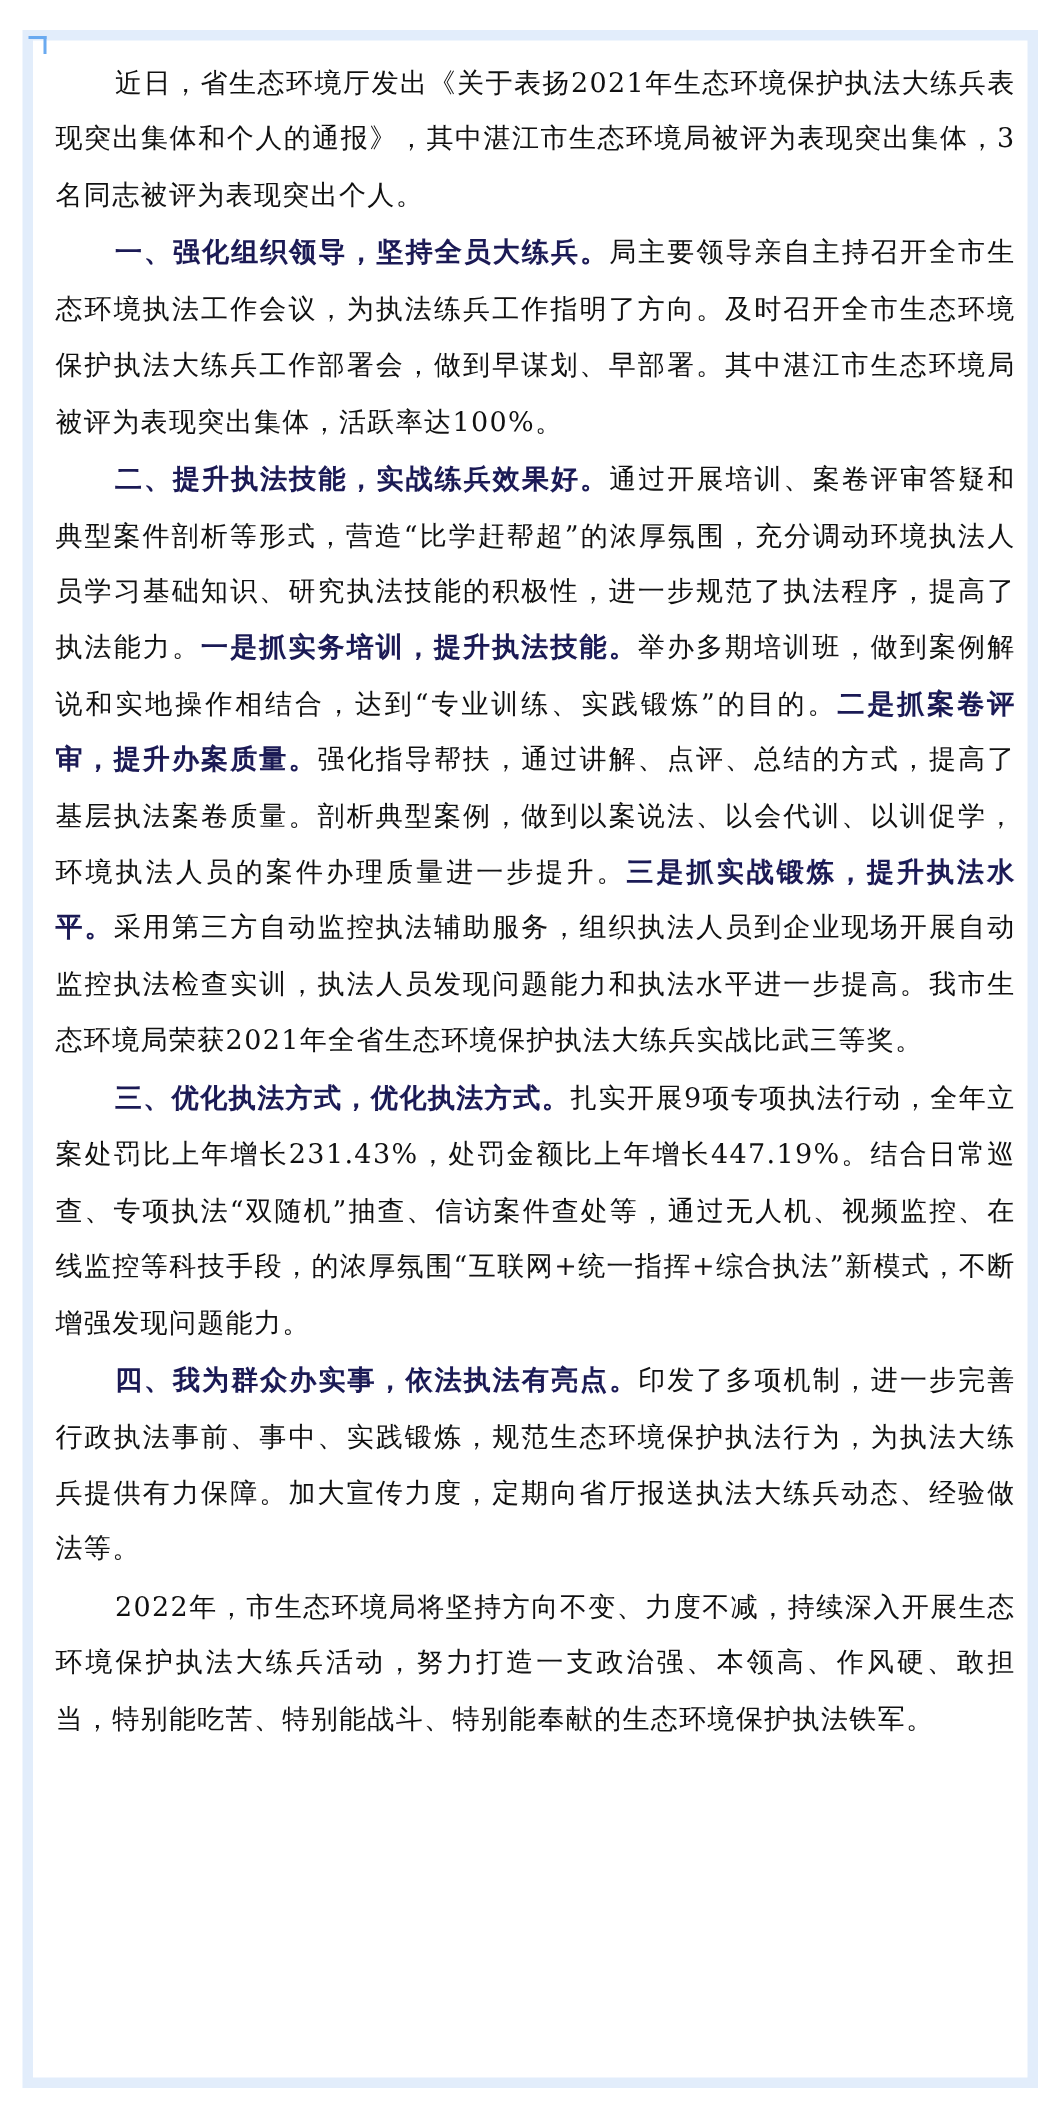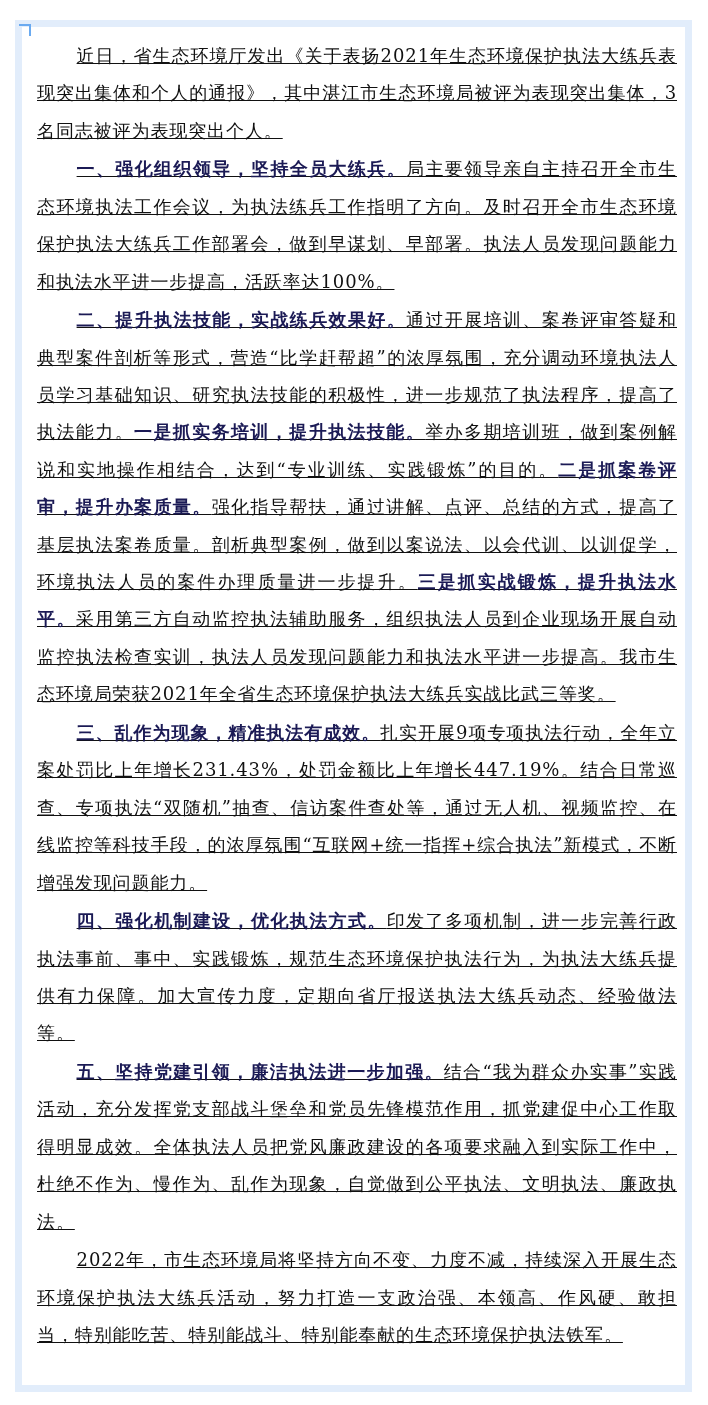--- a/index.html
+++ b/index.html
@@ -11,44 +11,41 @@
   .corner {
     position:absolute; left:19px; top:24px; width:10px; height:10px;
     border-top:2px solid #6aaaf0; border-right:2px solid #6aaaf0;
   }
   .content {
     position:absolute; left:37px; top:37px; width:640px;
     font-family: "DejaVu Serif", "Liberation Serif", serif;
     font-size:18px; color:#111111; line-height:37.4px;
     letter-spacing:0.9px;
   }
-  .content p { margin:0 0 1.2px 0; text-indent:2.2em; text-align:justify;text-decoration:underline; }
+  .content p { margin:0 0 1.2px 0; text-indent:2.2em; text-align:justify; }
   .content b { color:#1b1a55; font-weight:bold; }
 </style>
 </head>
 <body>
 
 <div class="frame"></div>
 <div class="corner"></div>
 
 <div class="content">
   <p>
     <span>近日，省生态环境厅发出《关于表扬2021年生态环境保护执法大练兵表现突出集体和个人的通报》，其中湛江市生态环境局被评为表现突出集体，3名同志被评为表现突出个人。</span>
   </p>
   <p>
-    <b>一、强化组织领导，坚持全员大练兵。</b><span>局主要领导亲自主持召开全市生态环境执法工作会议，为执法练兵工作指明了方向。及时召开全市生态环境保护执法大练兵工作部署会，做到早谋划、早部署。执法人员发现问题能力和执法水平进一步提高，活跃率达100%。</span>
+    <b>一、强化组织领导，坚持全员大练兵。</b><span>局主要领导亲自主持召开全市生态环境执法工作会议，为执法练兵工作指明了方向。及时召开全市生态环境保护执法大练兵工作部署会，做到早谋划、早部署。其中湛江市生态环境局被评为表现突出集体，活跃率达100%。</span>
   </p>
   <p>
     <b>二、提升执法技能，实战练兵效果好。</b><span>通过开展培训、案卷评审答疑和典型案件剖析等形式，营造“比学赶帮超”的浓厚氛围，充分调动环境执法人员学习基础知识、研究执法技能的积极性，进一步规范了执法程序，提高了执法能力。</span><b>一是抓实务培训，提升执法技能。</b><span>举办多期培训班，做到案例解说和实地操作相结合，达到“专业训练、实践锻炼”的目的。</span><b>二是抓案卷评审，提升办案质量。</b><span>强化指导帮扶，通过讲解、点评、总结的方式，提高了基层执法案卷质量。剖析典型案例，做到以案说法、以会代训、以训促学，环境执法人员的案件办理质量进一步提升。</span><b>三是抓实战锻炼，提升执法水平。</b><span>采用第三方自动监控执法辅助服务，组织执法人员到企业现场开展自动监控执法检查实训，执法人员发现问题能力和执法水平进一步提高。我市生态环境局荣获2021年全省生态环境保护执法大练兵实战比武三等奖。</span>
   </p>
   <p>
-    <b>三、乱作为现象，精准执法有成效。</b><span>扎实开展9项专项执法行动，全年立案处罚比上年增长231.43%，处罚金额比上年增长447.19%。结合日常巡查、专项执法“双随机”抽查、信访案件查处等，通过无人机、视频监控、在线监控等科技手段，的浓厚氛围“互联网+统一指挥+综合执法”新模式，不断增强发现问题能力。</span>
+    <b>三、优化执法方式，优化执法方式。</b><span>扎实开展9项专项执法行动，全年立案处罚比上年增长231.43%，处罚金额比上年增长447.19%。结合日常巡查、专项执法“双随机”抽查、信访案件查处等，通过无人机、视频监控、在线监控等科技手段，的浓厚氛围“互联网+统一指挥+综合执法”新模式，不断增强发现问题能力。</span>
   </p>
   <p>
-    <b>四、强化机制建设，优化执法方式。</b><span>印发了多项机制，进一步完善行政执法事前、事中、实践锻炼，规范生态环境保护执法行为，为执法大练兵提供有力保障。加大宣传力度，定期向省厅报送执法大练兵动态、经验做法等。</span>
-  </p>
-  <p>
-    <b>五、坚持党建引领，廉洁执法进一步加强。</b><span>结合“我为群众办实事”实践活动，充分发挥党支部战斗堡垒和党员先锋模范作用，抓党建促中心工作取得明显成效。全体执法人员把党风廉政建设的各项要求融入到实际工作中，杜绝不作为、慢作为、乱作为现象，自觉做到公平执法、文明执法、廉政执法。</span>
+    <b>四、我为群众办实事，依法执法有亮点。</b><span>印发了多项机制，进一步完善行政执法事前、事中、实践锻炼，规范生态环境保护执法行为，为执法大练兵提供有力保障。加大宣传力度，定期向省厅报送执法大练兵动态、经验做法等。</span>
   </p>
   <p>
     <span>2022年，市生态环境局将坚持方向不变、力度不减，持续深入开展生态环境保护执法大练兵活动，努力打造一支政治强、本领高、作风硬、敢担当，特别能吃苦、特别能战斗、特别能奉献的生态环境保护执法铁军。</span>
   </p>
 </div>
 
 </body></html>

